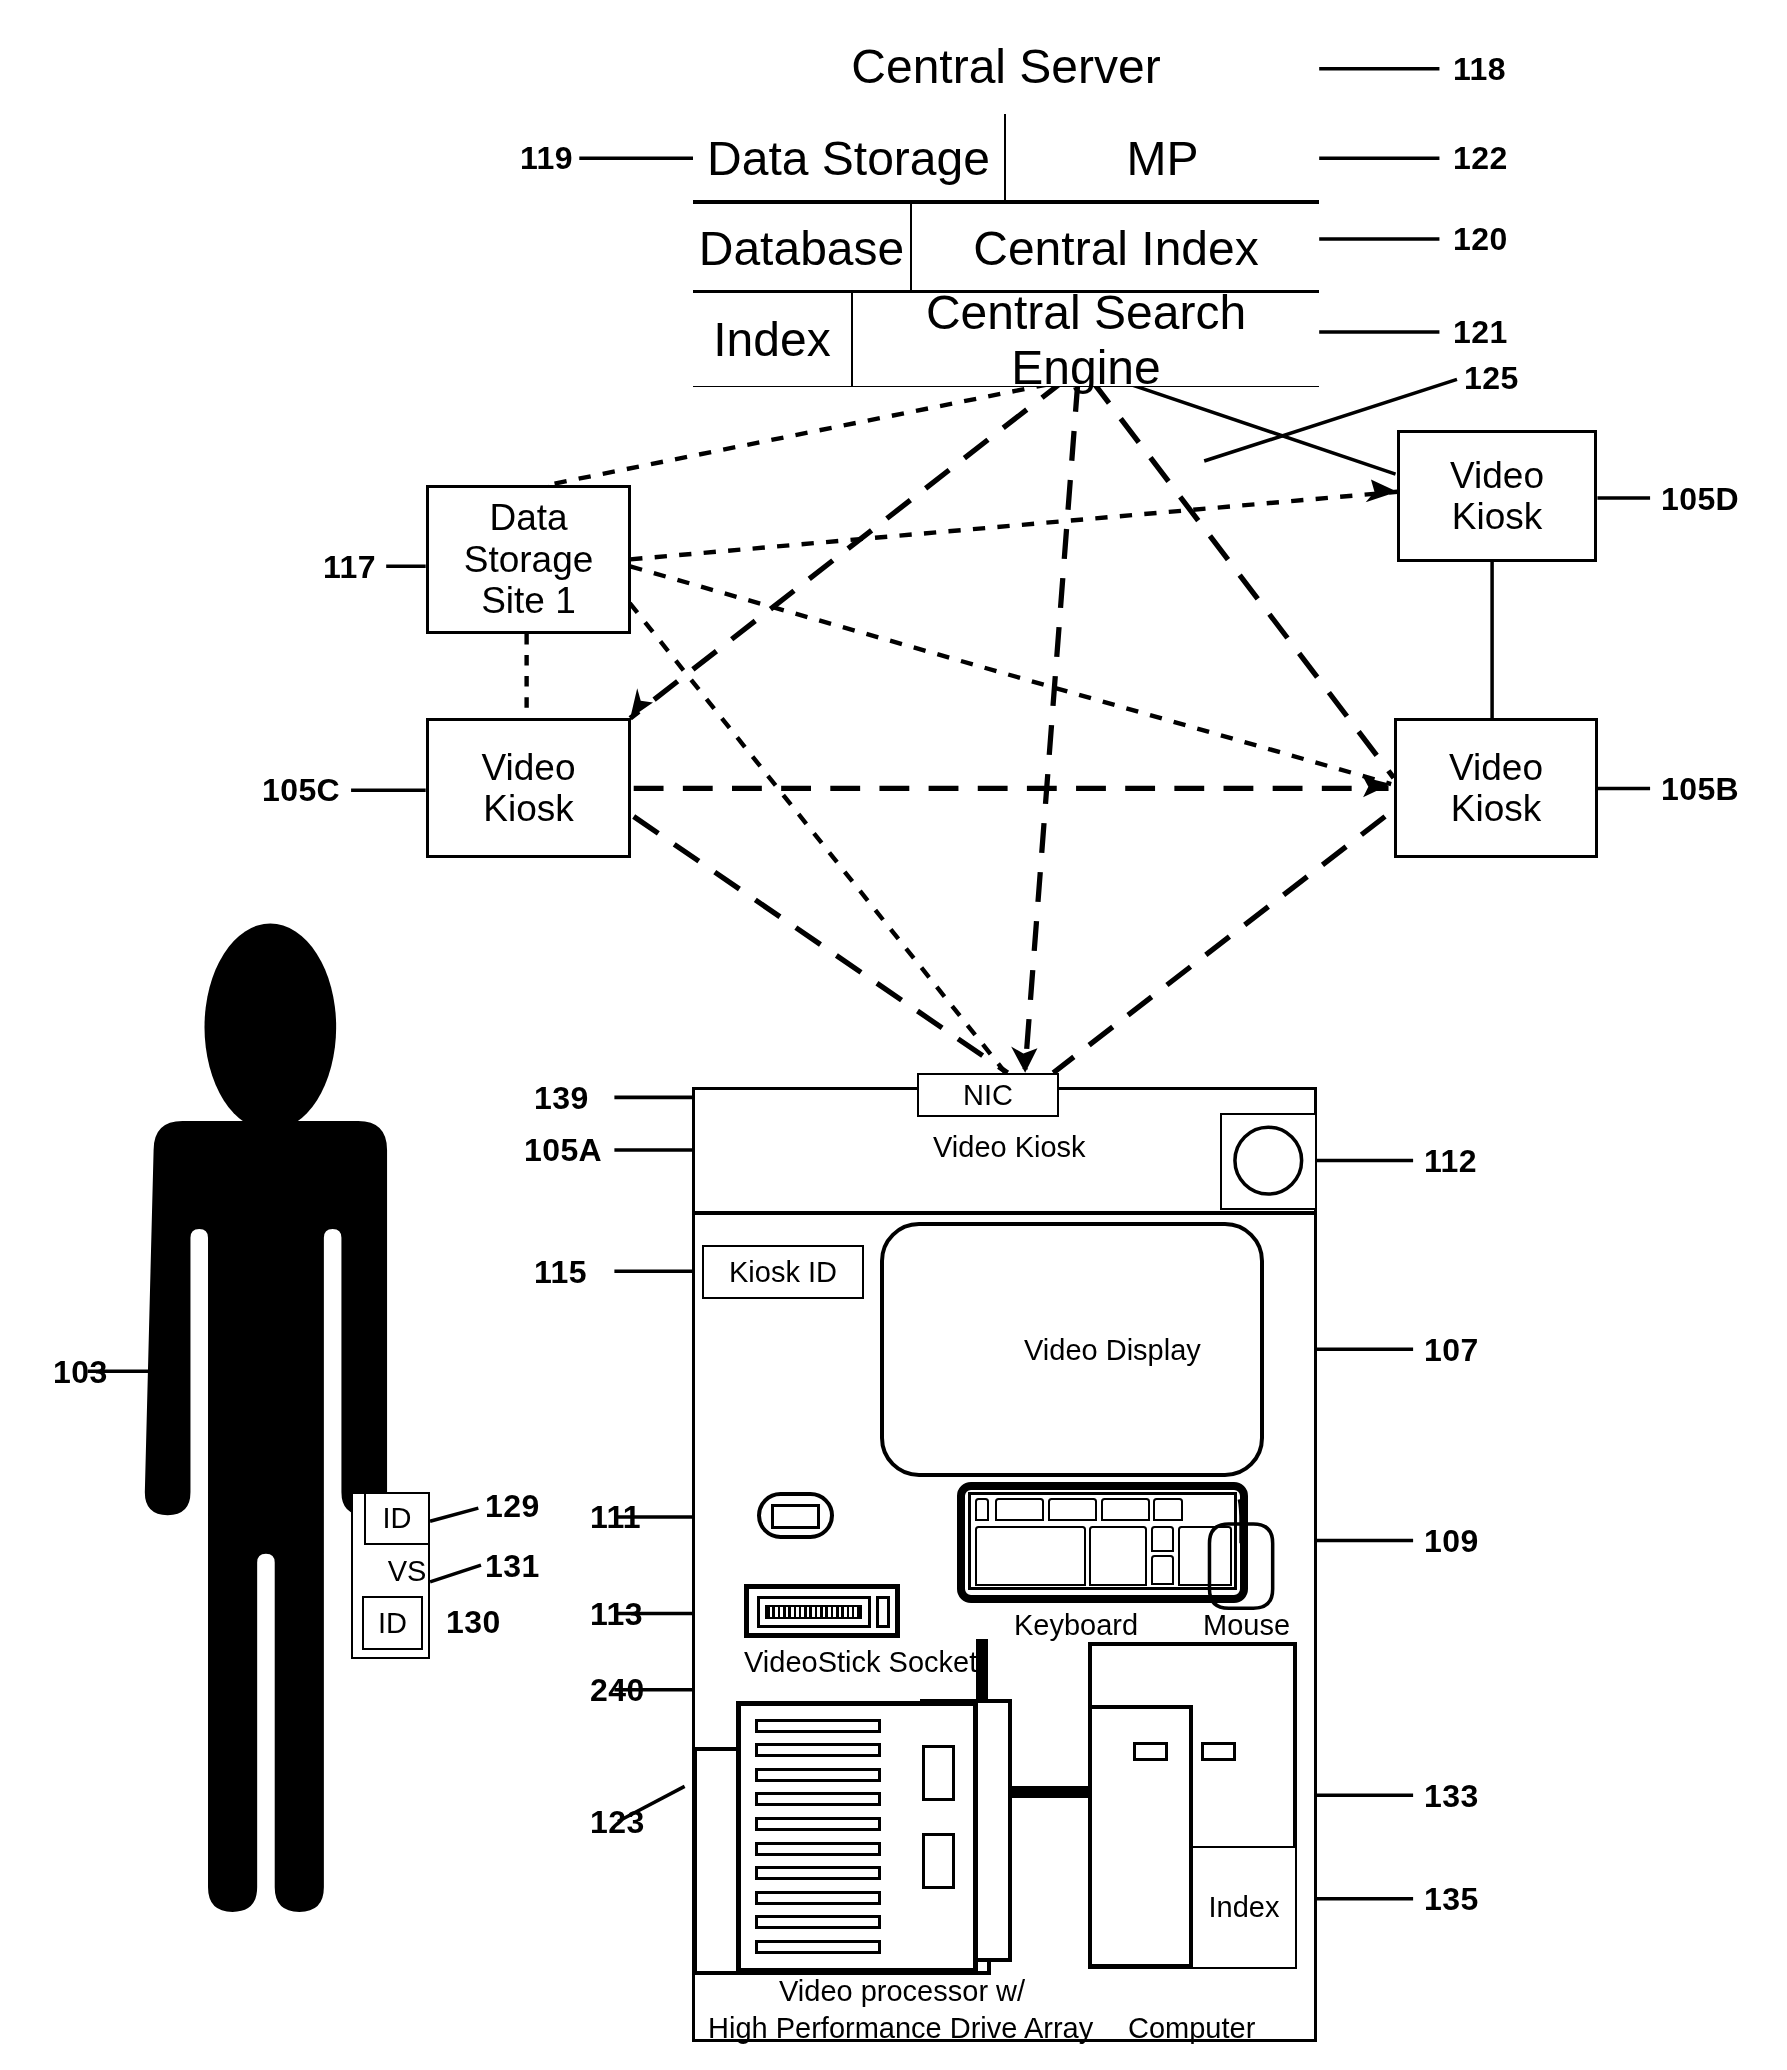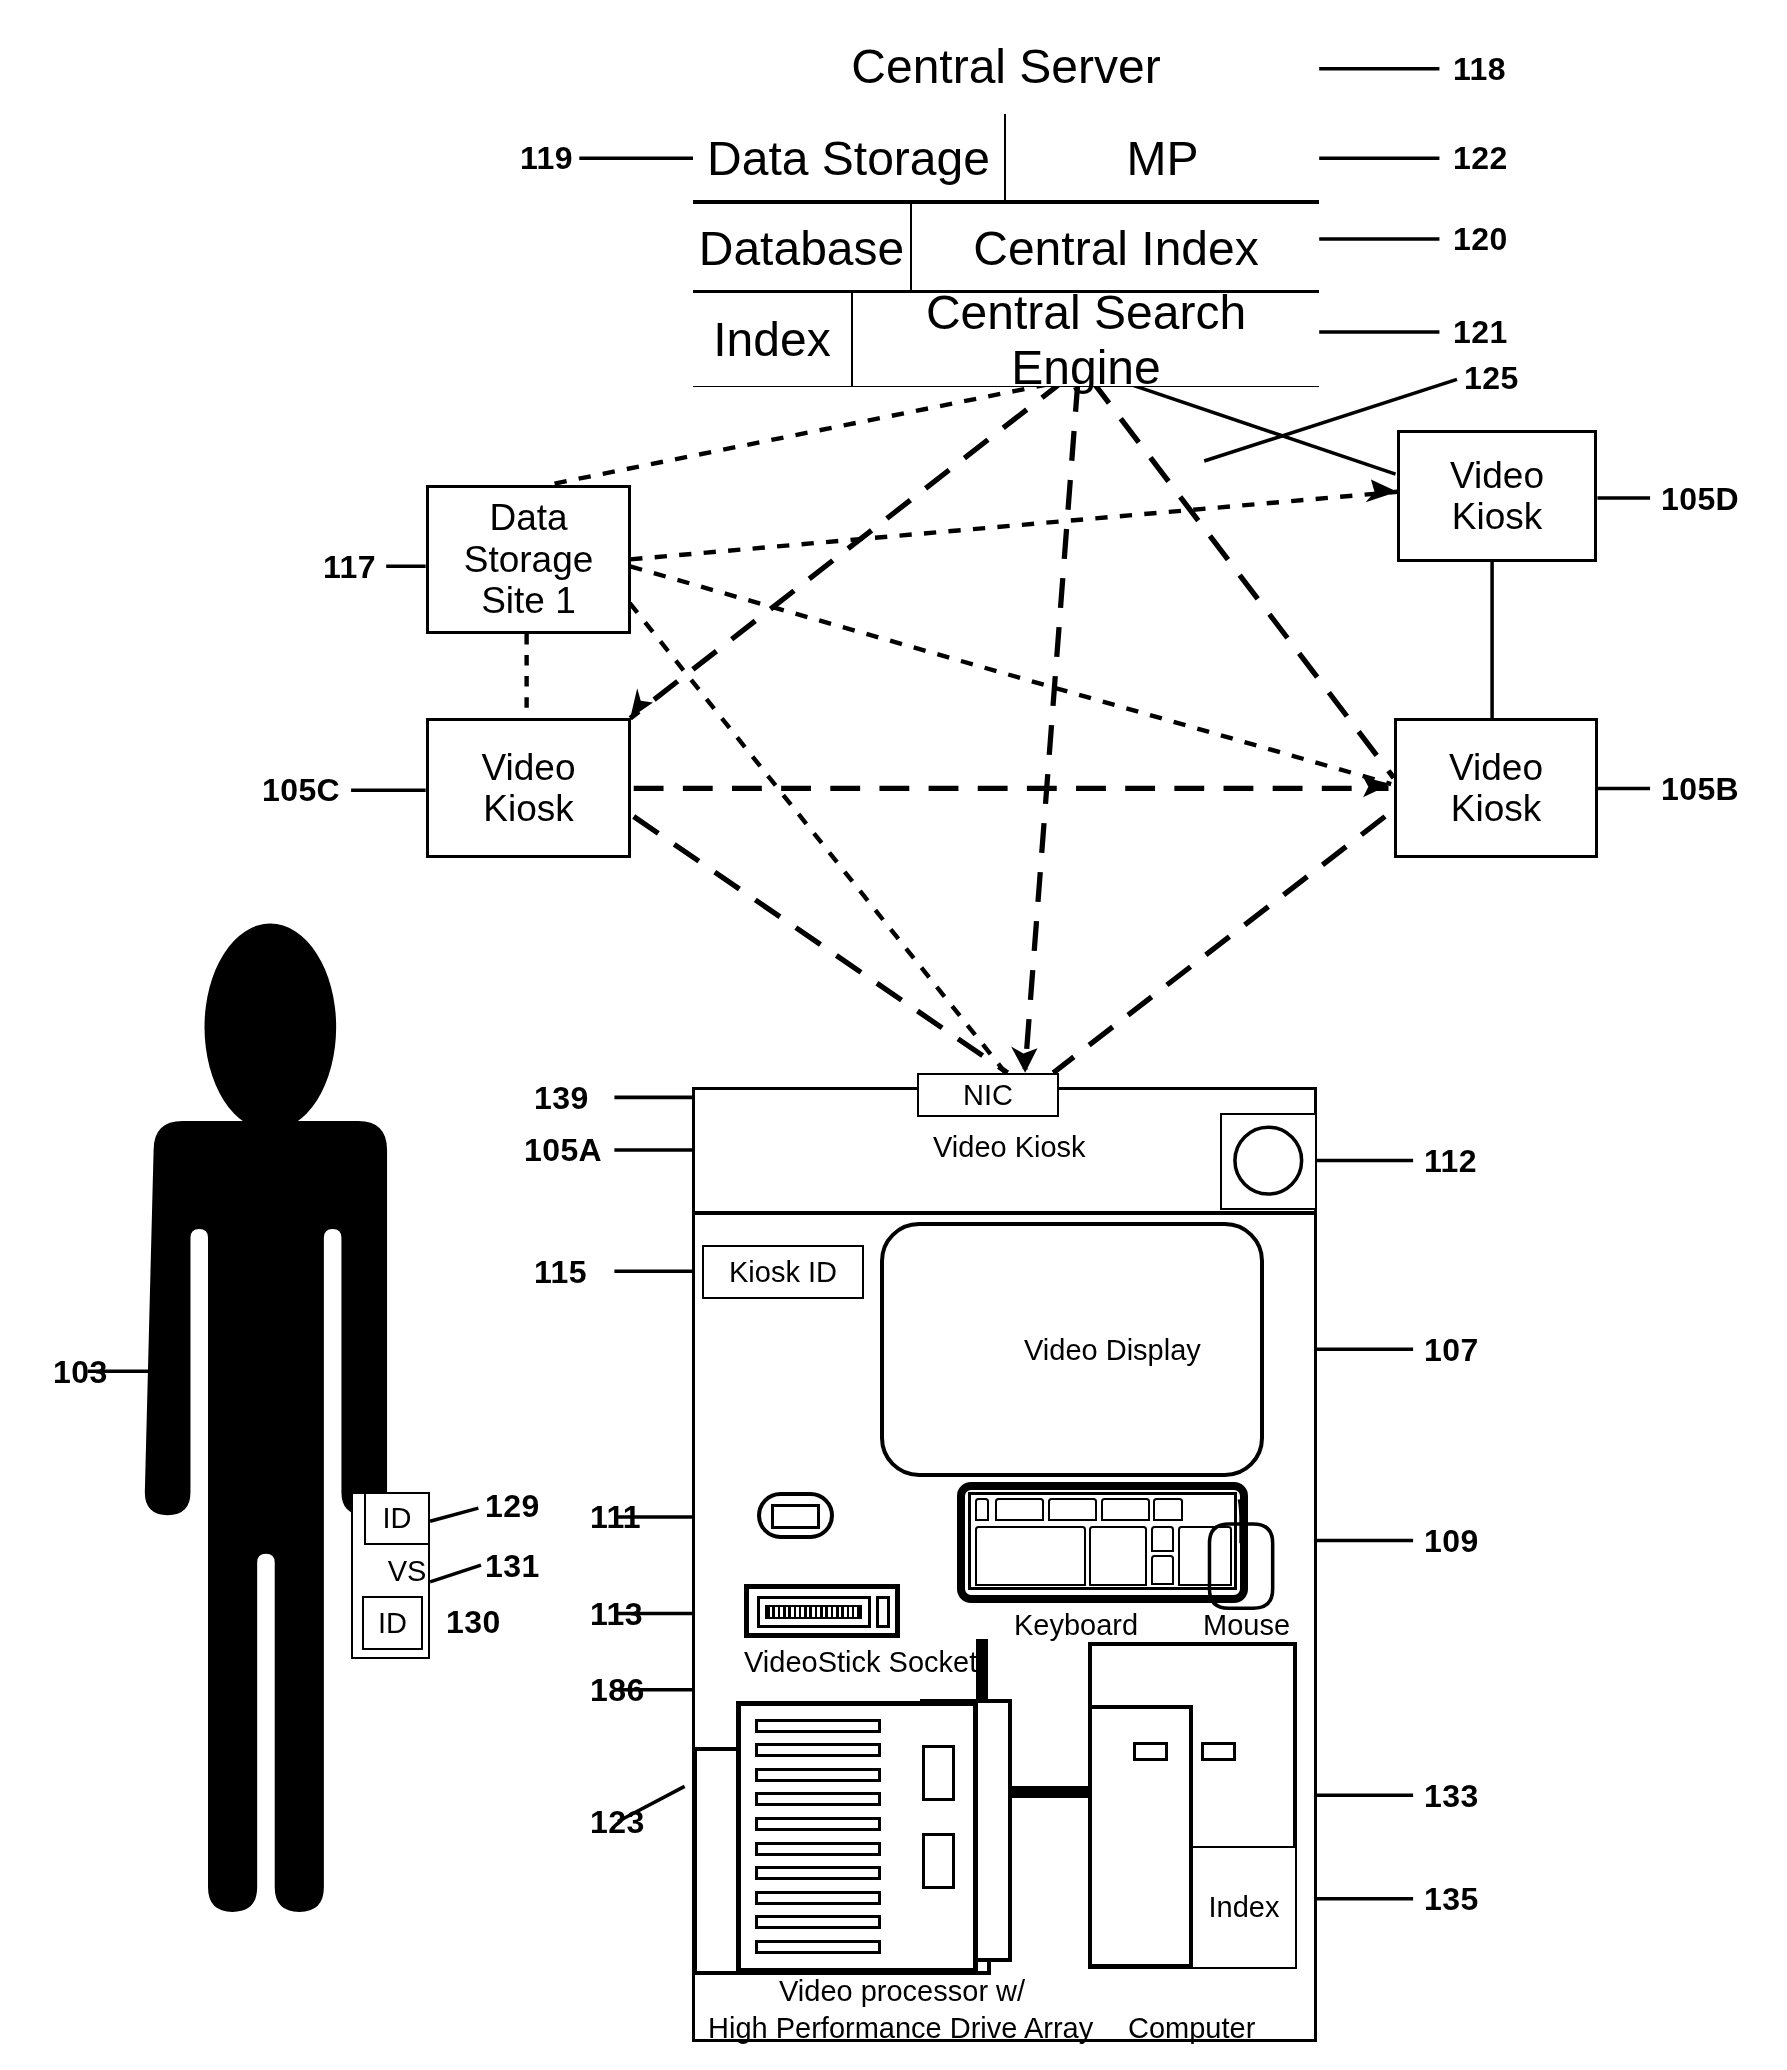--- a/index.html
+++ b/index.html
@@ -254,21 +254,21 @@
   <div class="box thin" style="left:1191px;top:1846px;width:106px;height:123px;">
     <span class="smalltxt">Index</span>
   </div>
   <div class="txt smalltxt" style="left:1128px;top:2012px;">Computer</div>
 
   <div class="lbl" style="left:534px;top:1080px;">139</div>
   <div class="lbl" style="left:524px;top:1132px;">105A</div>
   <div class="lbl" style="left:534px;top:1254px;">115</div>
   <div class="lbl" style="left:590px;top:1499px;">111</div>
   <div class="lbl" style="left:590px;top:1596px;">113</div>
-  <div class="lbl" style="left:590px;top:1672px;">186</div>
+  <div class="lbl" style="left:590px;top:1672px;">240</div>
   <div class="lbl" style="left:590px;top:1804px;">123</div>
   <div class="lbl" style="left:1424px;top:1143px;">112</div>
   <div class="lbl" style="left:1424px;top:1332px;">107</div>
   <div class="lbl" style="left:1424px;top:1523px;">109</div>
   <div class="lbl" style="left:1424px;top:1778px;">133</div>
   <div class="lbl" style="left:1424px;top:1881px;">135</div>
 
 </div>
 
 

